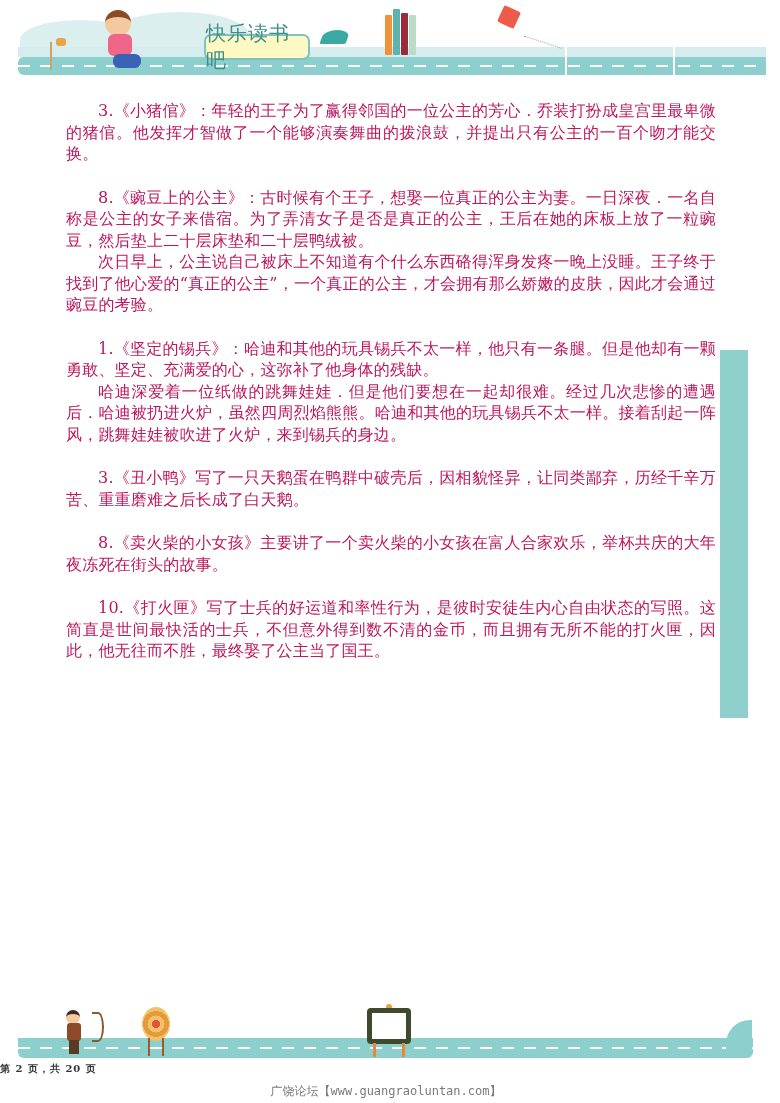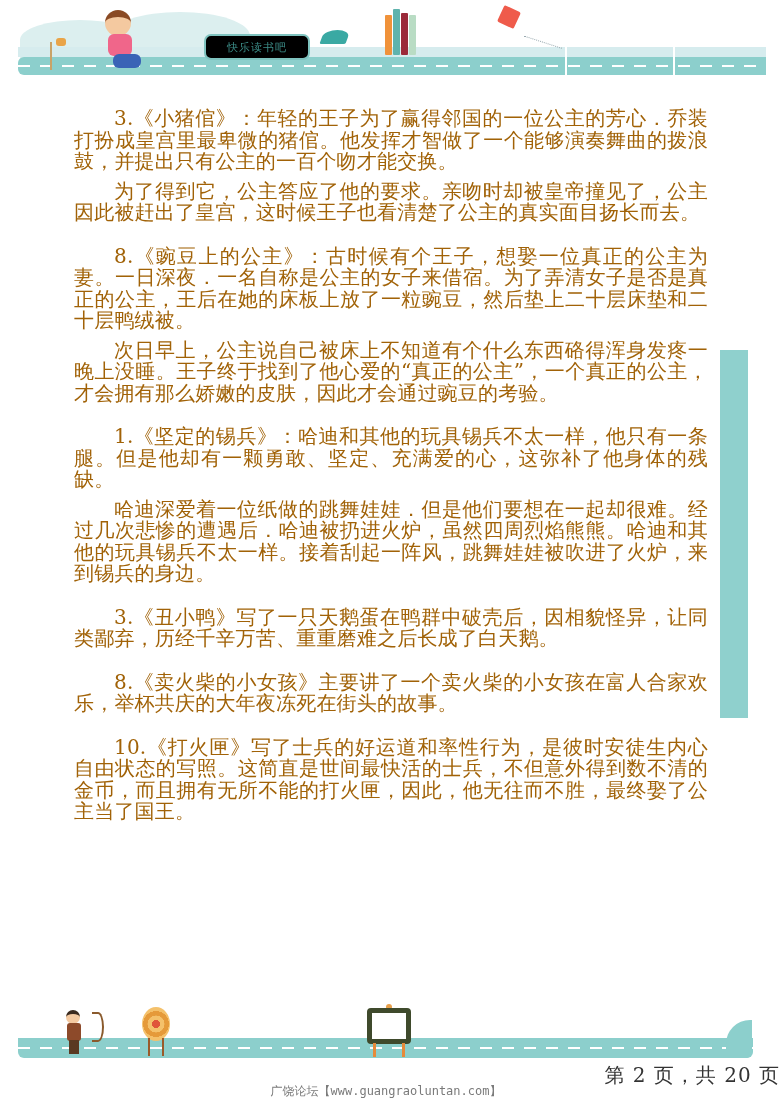--- a/index.html
+++ b/index.html
@@ -9,67 +9,67 @@
   
   .header { position: absolute; left: 0; top: 0; width: 780px; height: 80px; }
   .hill { position: absolute; background: #dcefef; border-radius: 50% 50% 0 0; }
   .road-top { position: absolute; left: 18px; top: 57px; width: 748px; height: 18px;
               background: #8ccfcc; border-radius: 6px 0 0 6px; }
   .road-top-lightband { position: absolute; left: 18px; top: 47px; width: 748px; height: 10px; background: #d6ecee; }
   .dashes { position: absolute; left: 0; right: 0; top: 50%; height: 2px; margin-top: -1px;
             background: repeating-linear-gradient(90deg, #ffffff 0 12px, transparent 12px 22px); }
   .road-divider { position: absolute; top: 45px; width: 2px; height: 30px; background: #ffffff; }
   .title-box { position: absolute; left: 204px; top: 34px; width: 106px; height: 26px;
-               background: #000000; border: 2px solid #7fc3bf; border-radius: 7px;
+               background: #fef9c3; border: 2px solid #7fc3bf; border-radius: 7px;
                box-sizing: border-box; display: flex; align-items: center; justify-content: center;
-               font-size: 11px; color: #3d8f8a; letter-spacing: 1px; }
+               font-size: 20px; color: #3d8f8a; letter-spacing: 1px; }
   .girl-head { position: absolute; left: 105px; top: 10px; width: 26px; height: 26px; background: #f4c9a0;
                border-radius: 50%; border-top: 7px solid #8a4a24; box-sizing: border-box; }
   .girl-body { position: absolute; left: 108px; top: 34px; width: 24px; height: 22px; background: #f0668a; border-radius: 6px; }
   .girl-legs { position: absolute; left: 113px; top: 54px; width: 28px; height: 14px; background: #3a63b6; border-radius: 6px; }
   .lamp { position: absolute; left: 50px; top: 42px; width: 2px; height: 28px; background: #c9a368; }
   .lamp-head { position: absolute; left: 56px; top: 38px; width: 10px; height: 8px; background: #e9a448; border-radius: 3px; }
   .bird { position: absolute; left: 322px; top: 30px; width: 26px; height: 14px;
           background: #3aa9a3; border-radius: 60% 60% 10% 10%; transform: skewX(-20deg); }
   .book { position: absolute; bottom: 25px; width: 7px; border-radius: 1px; }
   .kite { position: absolute; left: 500px; top: 8px; width: 18px; height: 18px; background: #ef5b4b;
           transform: rotate(25deg); border-radius: 2px; }
   .kite-tail { position: absolute; left: 525px; top: 28px; width: 40px; height: 14px;
                border-bottom: 1px dotted #9aaab0; transform: rotate(18deg); }
 
   
   .side-bar { position: absolute; left: 720px; top: 350px; width: 28px; height: 368px; background: #8fd0cd; }
 
   
   .content { position: absolute; left: 66px; top: 100px; width: 650px; }
   .item { margin-bottom: 22px; }
-  .para { font-size: 20px; line-height: 21.5px; text-indent: 2em; margin: 8px; text-align: justify;
-          letter-spacing: 0.2px; color: #a16207; }
+  .para { font-size: 16px; line-height: 21.5px; text-indent: 2em; margin: 0; text-align: justify;
+          letter-spacing: 0.2px; color: #be185d; }
   .road-bottom { position: absolute; left: 18px; top: 1038px; width: 735px; height: 20px;
                  background: #8ccfcc; border-radius: 0 0 6px 6px; }
   .road-curl { position: absolute; left: 726px; top: 1020px; width: 26px; height: 38px;
                background: #8ccfcc; border-radius: 24px 0 6px 0; }
   .archer { position: absolute; left: 66px; top: 1010px; width: 16px; height: 44px; }
   .archer-head { position: absolute; left: 0; top: 0; width: 14px; height: 14px; background: #f4c9a0; border-radius: 50%; border-top: 4px solid #3b2a1e; box-sizing: border-box; }
   .archer-body { position: absolute; left: 1px; top: 13px; width: 14px; height: 18px; background: #8d4a2a; border-radius: 3px; }
   .archer-legs { position: absolute; left: 3px; top: 30px; width: 10px; height: 14px; background: #5a3a22; }
   .bow { position: absolute; left: 92px; top: 1012px; width: 12px; height: 30px; border: 2px solid #8a5a2c;
          border-left: none; border-radius: 0 50% 50% 0; box-sizing: border-box; }
   .target { position: absolute; left: 142px; top: 1007px; width: 28px; height: 34px; border-radius: 50%;
             background: radial-gradient(circle, #e0553a 0 18%, #f4c16b 19% 38%, #e59a3a 39% 58%, #f4c16b 59% 78%, #d98a2e 79% 100%); }
   .target-legs { position: absolute; left: 148px; top: 1038px; width: 16px; height: 18px;
                  border-left: 2px solid #9a5a2a; border-right: 2px solid #9a5a2a; box-sizing: border-box; }
   .board { position: absolute; left: 367px; top: 1008px; width: 44px; height: 36px; background: #ffffff;
            border: 5px solid #3f4a2c; border-radius: 4px; box-sizing: border-box; }
   .board-top { position: absolute; left: 386px; top: 1004px; width: 6px; height: 6px; background: #e8a04a; border-radius: 50%; }
   .board-legs { position: absolute; left: 373px; top: 1043px; width: 32px; height: 14px;
                 border-left: 3px solid #e68a3a; border-right: 3px solid #e68a3a; box-sizing: border-box; }
 
-  .page-number { position: absolute; left: 0; top: 1062px; width: 780px; text-align: right;
-                 font-size: 20px; color: #333333; letter-spacing: 1px; }
+  .page-number { position: absolute; left: 0; top: 1062px; width: 780px; text-align: left;
+                 font-size: 10px; color: #333333; letter-spacing: 1px; font-weight: bold; }
   .site-link { position: absolute; left: 0; top: 1083px; width: 772px; text-align: center;
                font-family: "DejaVu Sans Mono", "Liberation Mono", monospace; font-size: 12px; color: #7a7a7a; }
 </style>
 </head>
 <body>
 
 <div class="header">
   <div class="hill" style="left:20px; top:20px; width:120px; height:40px;"></div>
   <div class="hill" style="left:110px; top:12px; width:140px; height:48px;"></div>
   <div class="road-top-lightband"></div>
@@ -98,21 +98,20 @@
 
   <div class="kite"></div>
   <div class="kite-tail"></div>
 </div>
 
 <div class="side-bar"></div>
 
 <div class="content">
   <div class="item">
     <p class="para">3.《小猪倌》：年轻的王子为了赢得邻国的一位公主的芳心．乔装打扮成皇宫里最卑微的猪倌。他发挥才智做了一个能够演奏舞曲的拨浪鼓，并提出只有公主的一百个吻才能交换。</p>
-    <p class="para">为了得到它，公主答应了他的要求。亲吻时却被皇帝撞见了，公主因此被赶出了皇宫，这时候王子也看清楚了公主的真实面目扬长而去。</p>
   </div>
   <div class="item">
     <p class="para">8.《豌豆上的公主》：古时候有个王子，想娶一位真正的公主为妻。一日深夜．一名自称是公主的女子来借宿。为了弄清女子是否是真正的公主，王后在她的床板上放了一粒豌豆，然后垫上二十层床垫和二十层鸭绒被。</p>
     <p class="para">次日早上，公主说自己被床上不知道有个什么东西硌得浑身发疼一晚上没睡。王子终于找到了他心爱的“真正的公主”，一个真正的公主，才会拥有那么娇嫩的皮肤，因此才会通过豌豆的考验。</p>
   </div>
   <div class="item">
     <p class="para">1.《坚定的锡兵》：哈迪和其他的玩具锡兵不太一样，他只有一条腿。但是他却有一颗勇敢、坚定、充满爱的心，这弥补了他身体的残缺。</p>
     <p class="para">哈迪深爱着一位纸做的跳舞娃娃．但是他们要想在一起却很难。经过几次悲惨的遭遇后．哈迪被扔进火炉，虽然四周烈焰熊熊。哈迪和其他的玩具锡兵不太一样。接着刮起一阵风，跳舞娃娃被吹进了火炉，来到锡兵的身边。</p>
   </div>
   <div class="item">

